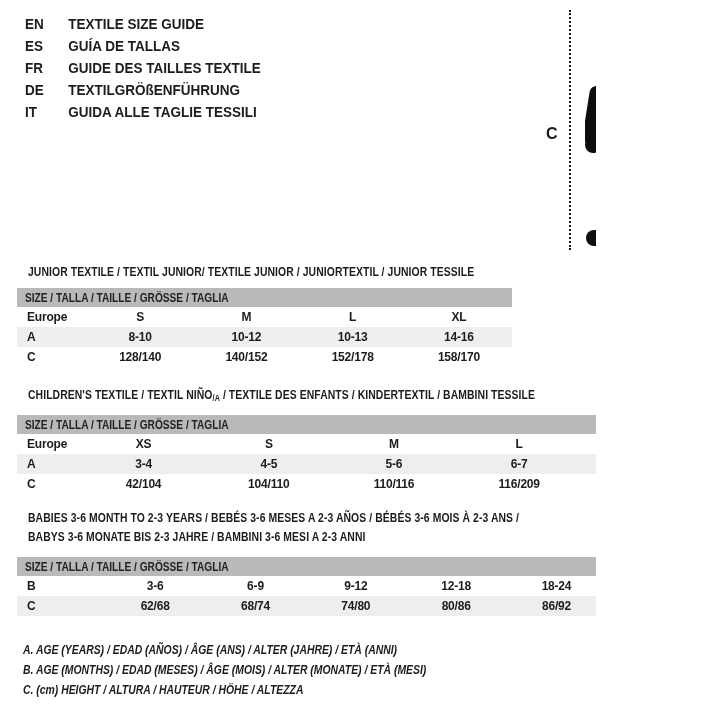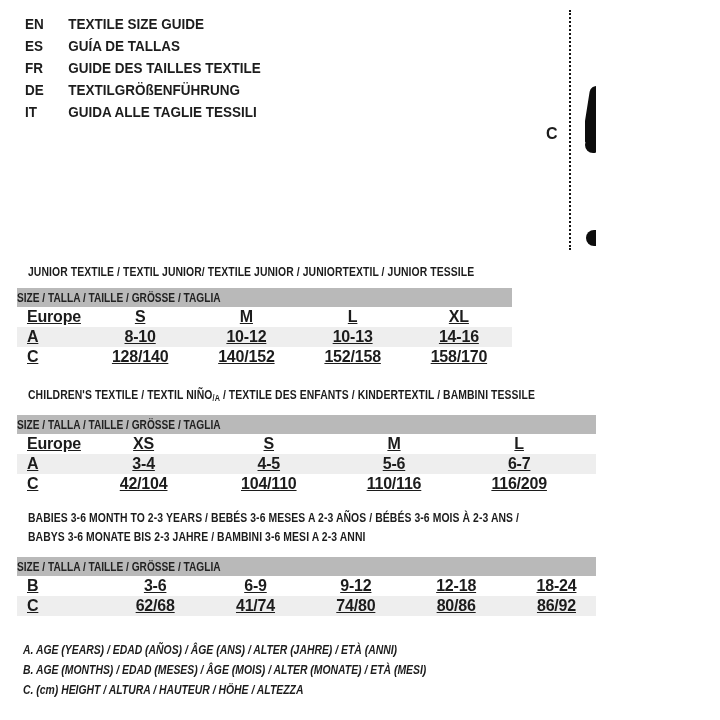--- a/index.html
+++ b/index.html
@@ -28,26 +28,26 @@
     position:absolute; left:28px; font-size:13px; line-height:19px;
     white-space:nowrap; transform:scaleX(0.8); transform-origin:left top;
     letter-spacing:0.1px;
   }
   .sub-a { font-size:9px; vertical-align:-2px; }
 
   
   table.size-table { position:absolute; left:17px; border-collapse:collapse; table-layout:fixed; }
   table.size-table th {
     background:#b9b9b9; height:19px; font-size:13px; font-weight:700;
-    text-align:left; padding:0 0 0 0; color:#222; white-space:nowrap; overflow:visible;
+    text-align:left; padding:0 0 0 8px; color:#222; white-space:nowrap; overflow:visible;
   }
   table.size-table th .th-inner { display:inline-block; transform:scaleX(0.78); transform-origin:left center; white-space:nowrap; }
   table.size-table td {
-    height:20px; font-size:16px; text-align:center; padding:0;
-    letter-spacing:-0.2px; white-space:nowrap;text-decoration:underline;
+    height:20px; font-size:12px; text-align:center; padding:0;
+    letter-spacing:-0.2px; white-space:nowrap;
   }
   table.size-table td.lbl { text-align:left; padding-left:10px; }
   table.size-table tr.alt { background:#eeeeee; }
   .w495 { width:495px; }
   .w690 { width:690px; }
 
   
   .notes { position:absolute; left:23px; top:640px;font-style:italic; }
   .note { font-size:13px; line-height:20px; white-space:nowrap; transform:scaleX(0.8); transform-origin:left center; }
 </style>
@@ -124,21 +124,21 @@
       <td class="lbl">A</td>
       <td>8-10</td>
       <td>10-12</td>
       <td>10-13</td>
       <td>14-16</td>
     </tr>
     <tr>
       <td class="lbl">C</td>
       <td>128/140</td>
       <td>140/152</td>
-      <td>152/158</td>
+      <td>152/178</td>
       <td>158/170</td>
     </tr>
   </tbody>
     </table>
 
   <div class="sec-title" style="top:385px;"><span>CHILDREN'S TEXTILE / TEXTIL NIÑO</span><span class="sub-a">/A</span><span> / TEXTILE DES ENFANTS / KINDERTEXTIL / BAMBINI TESSILE</span></div>
   <table class="size-table w690" style="top:415px;">
     <colgroup>
         <col style="width:64px">
         <col>
@@ -201,21 +201,21 @@
       <td>3-6</td>
       <td>6-9</td>
       <td>9-12</td>
       <td>12-18</td>
       <td>18-24</td>
       <td>24-36</td>
     </tr>
     <tr class="alt">
       <td class="lbl">C</td>
       <td>62/68</td>
-      <td>41/74</td>
+      <td>68/74</td>
       <td>74/80</td>
       <td>80/86</td>
       <td>86/92</td>
       <td>92/98</td>
     </tr>
   </tbody>
     </table>
 
   <div class="notes">
     <div class="note">A. AGE (YEARS) / EDAD (AÑOS) / ÂGE (ANS) / ALTER (JAHRE) / ETÀ (ANNI)</div>

